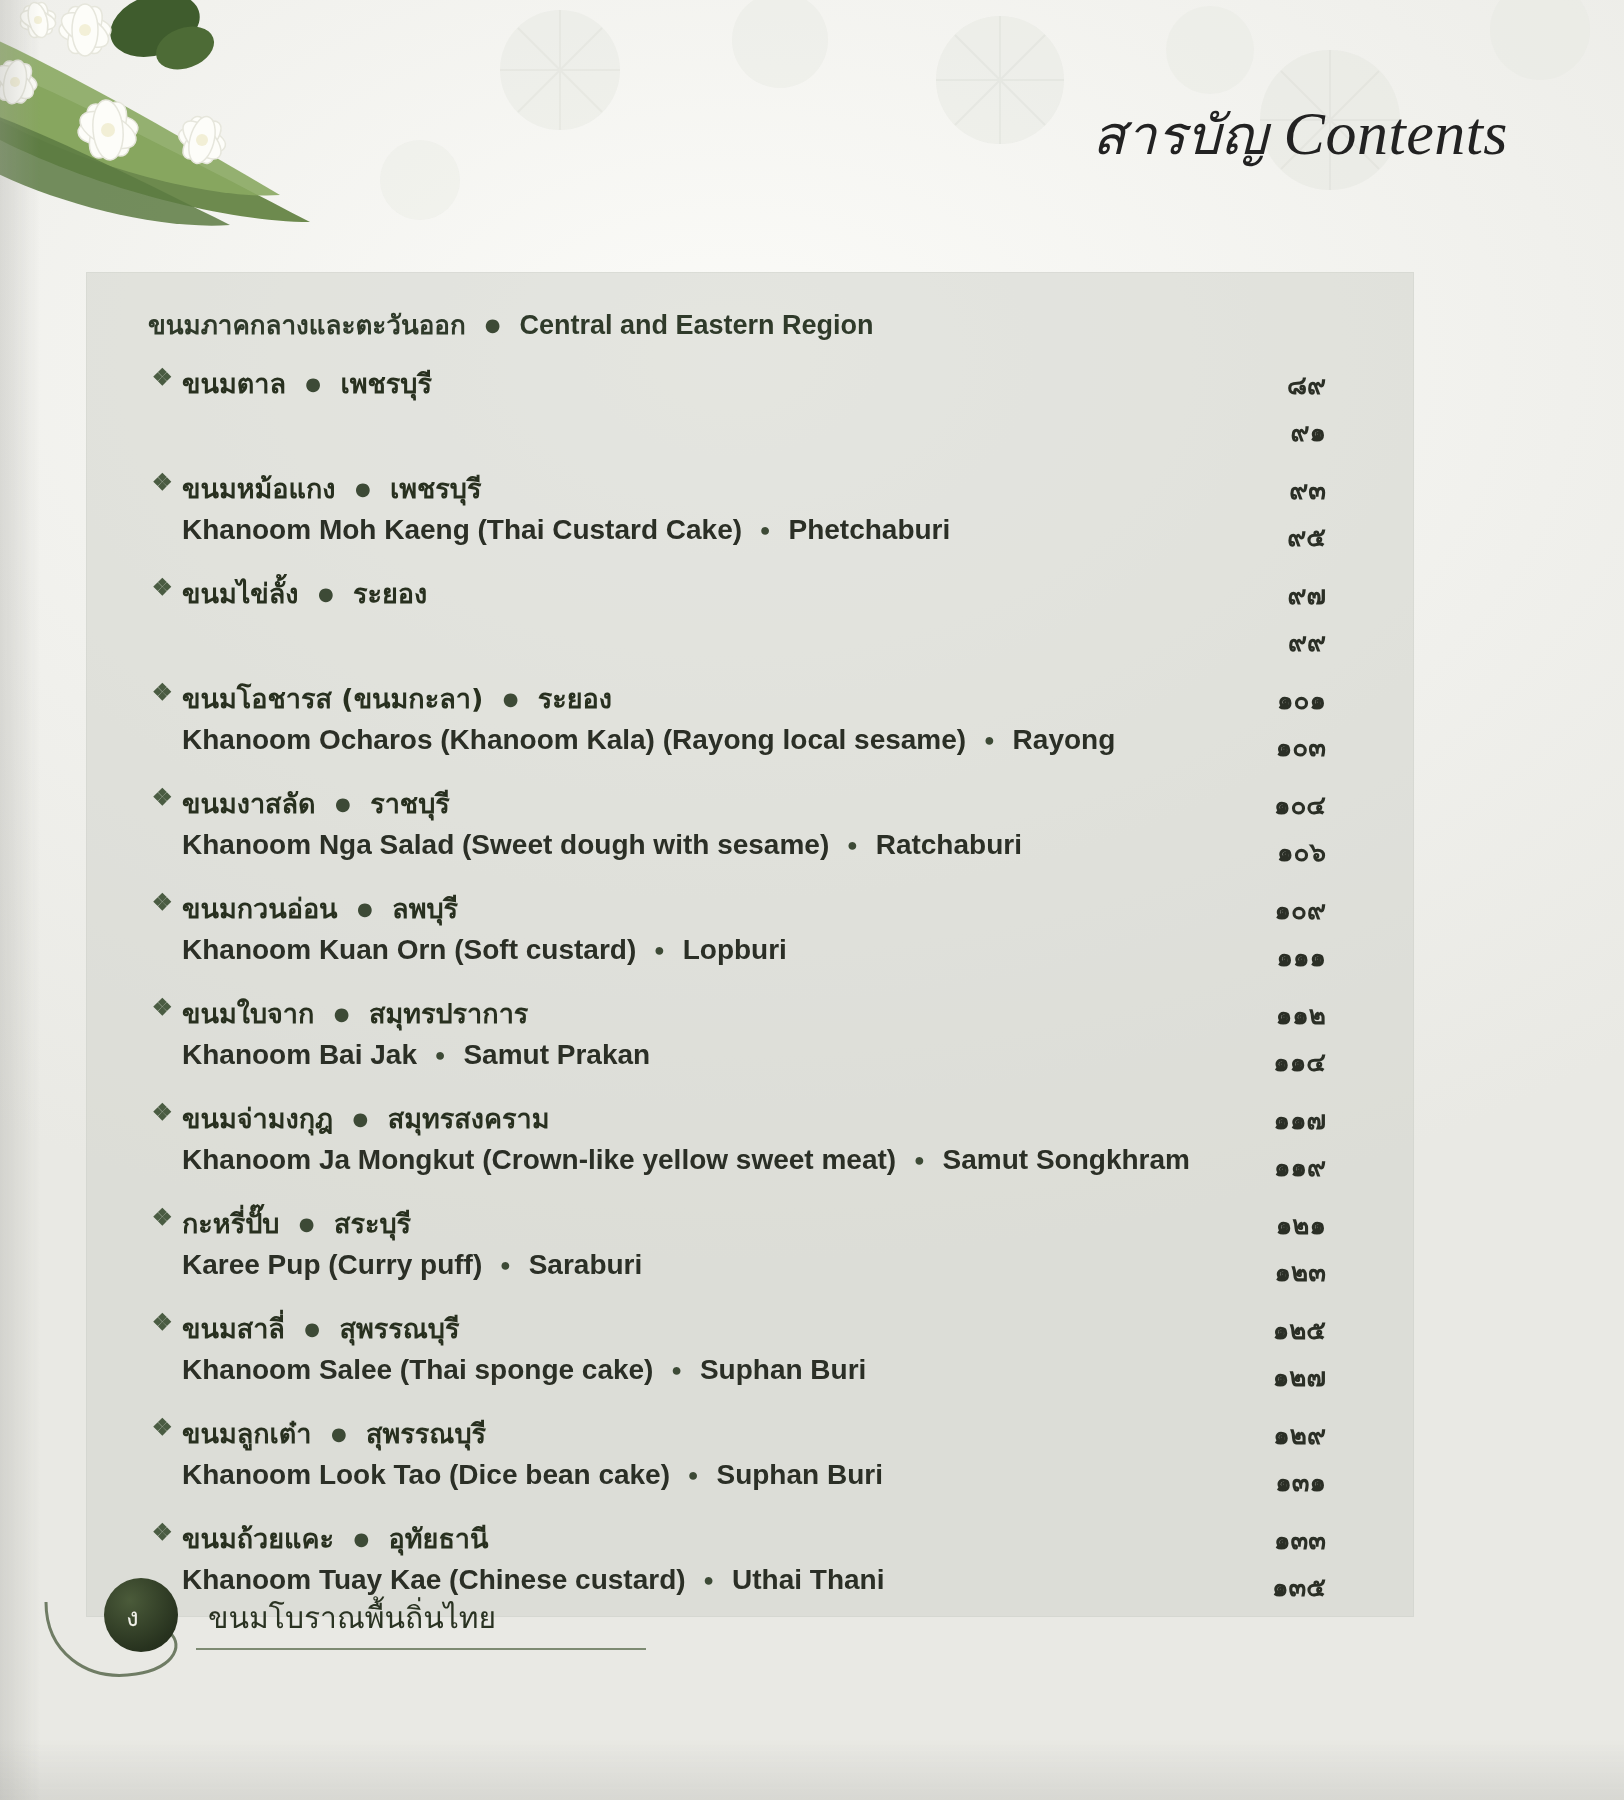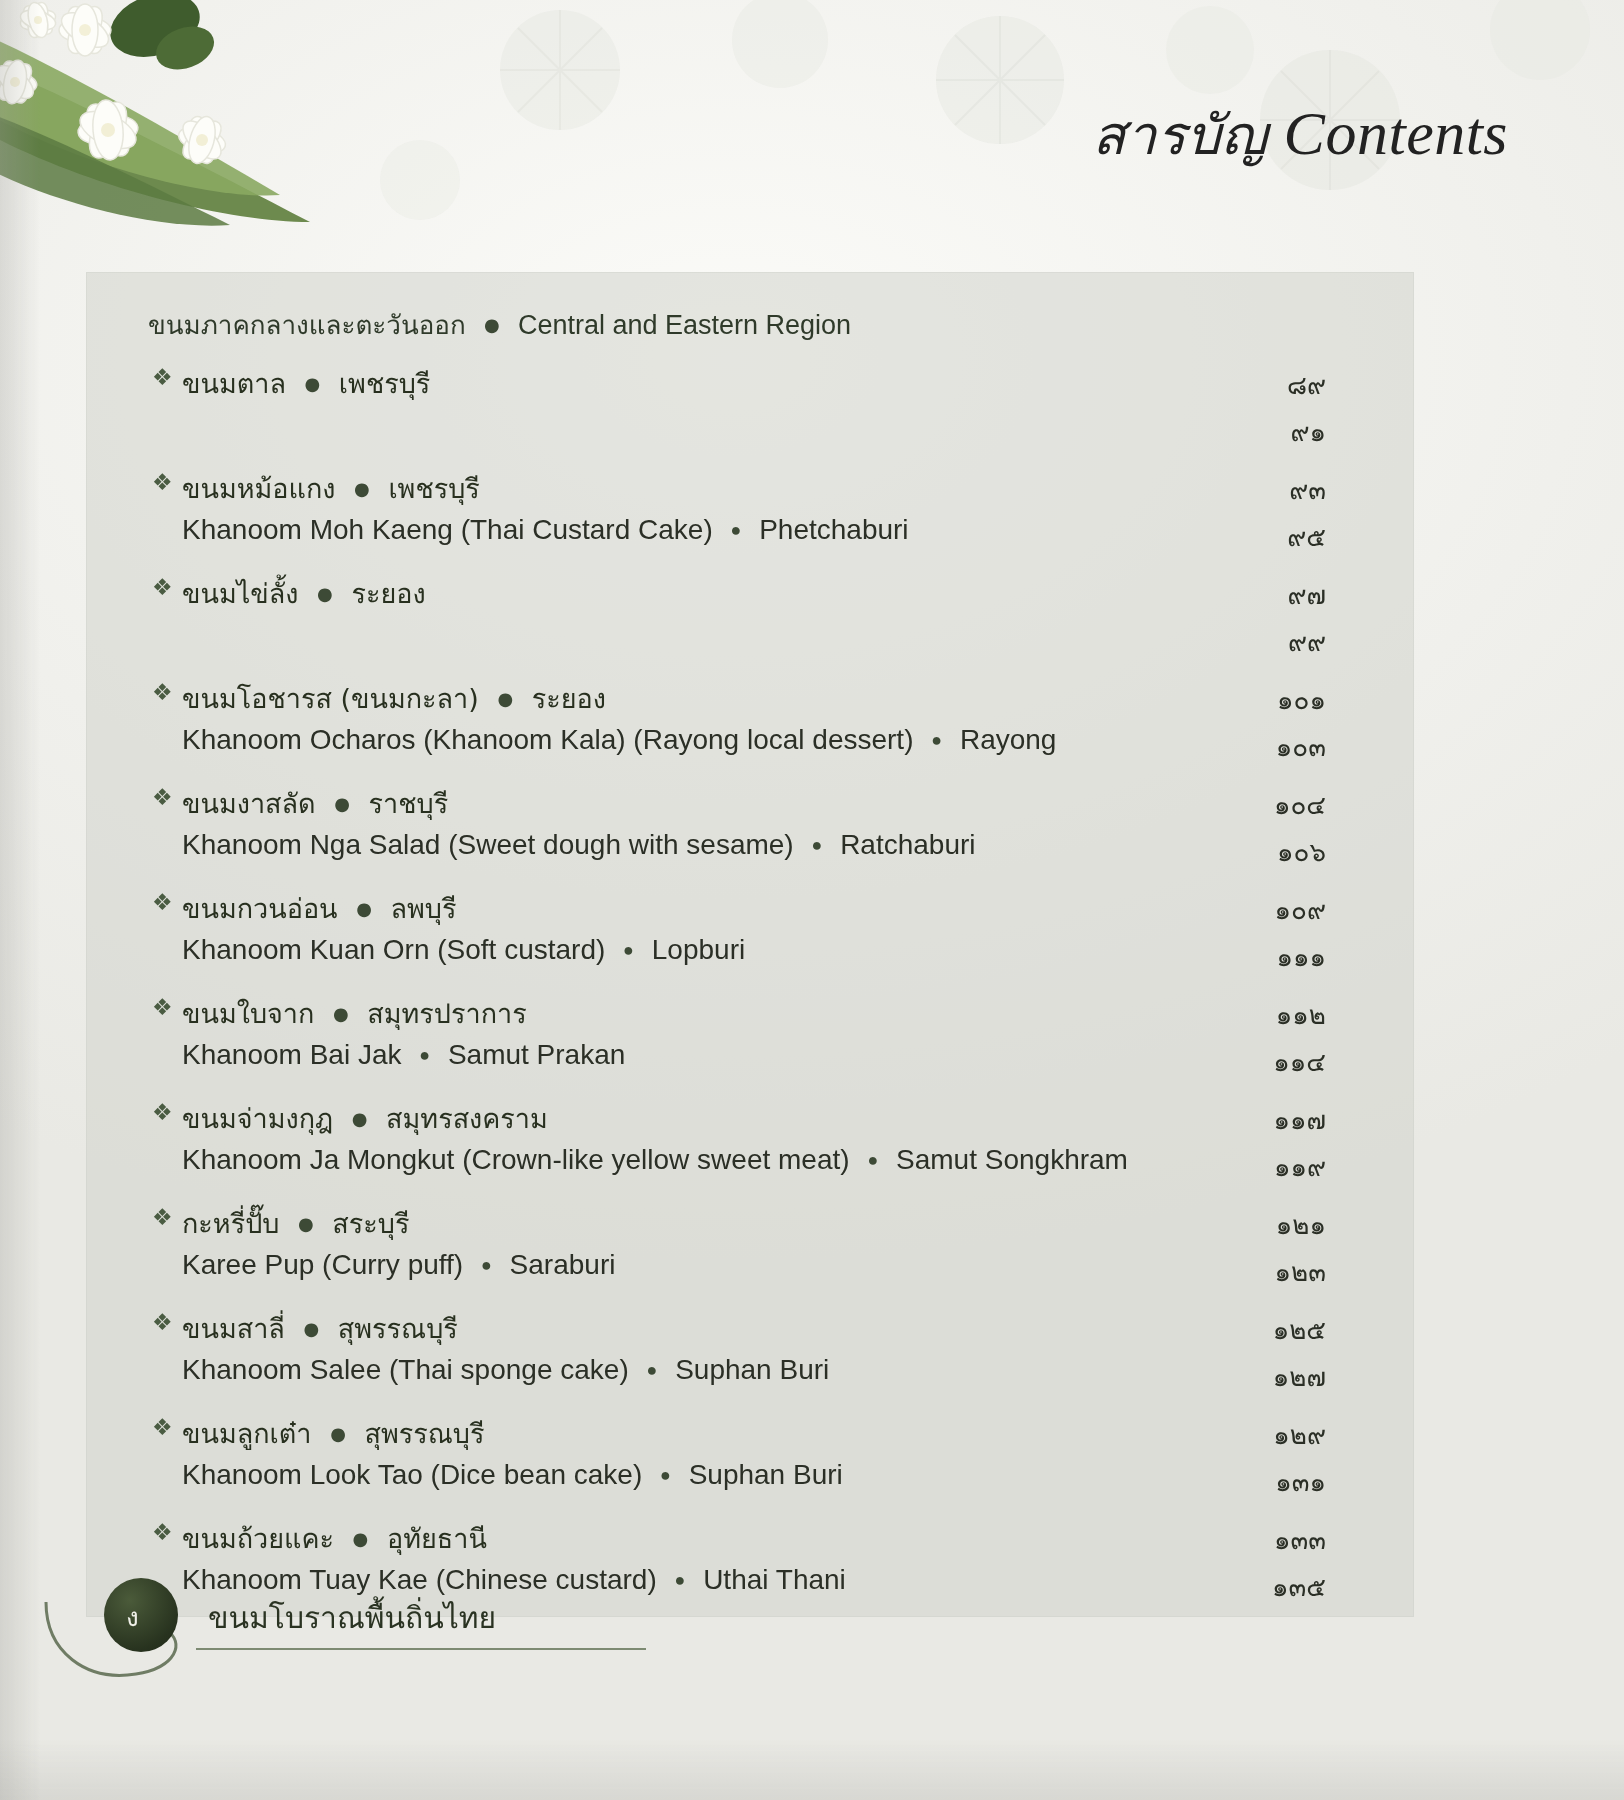--- a/index.html
+++ b/index.html
@@ -57,20 +57,21 @@
 
   
   .panel {
     position: absolute;
     left: 86px;
     top: 272px;
     width: 1328px;
     height: 1345px;
     background: rgba(210, 212, 204, 0.55);
     box-shadow: 0 0 0 1px rgba(200,203,194,0.3) inset;
+    font-weight: bold;
   }
 
   .section-head {
     position: absolute;
     left: 62px;
     top: 32px;
     font-family: "DejaVu Sans", sans-serif;
     font-size: 26px;
     color: #2f3a2a;
     white-space: nowrap;
@@ -371,21 +372,21 @@
       <div class="entry">
         <div class="line">
           <span class="bullet-diamond">❖</span>
           <span class="thai-line">
             <span>ขนมโอชารส (ขนมกะลา)</span>
             <span class="dot">●</span>
             <span>ระยอง</span>
           </span>
         </div>
         <div class="en-line">
-          <span>Khanoom Ocharos (Khanoom Kala) (Rayong local dessert)</span>
+          <span>Khanoom Ocharos (Khanoom Kala) (Rayong local sesame)</span>
           <span class="dot">●</span>
           <span>Rayong</span>
         </div>
         <span class="pg t">๑๐๑</span>
         <span class="pg b">๑๐๓</span>
       </div>
 
       <div class="entry">
         <div class="line">
           <span class="bullet-diamond">❖</span>

